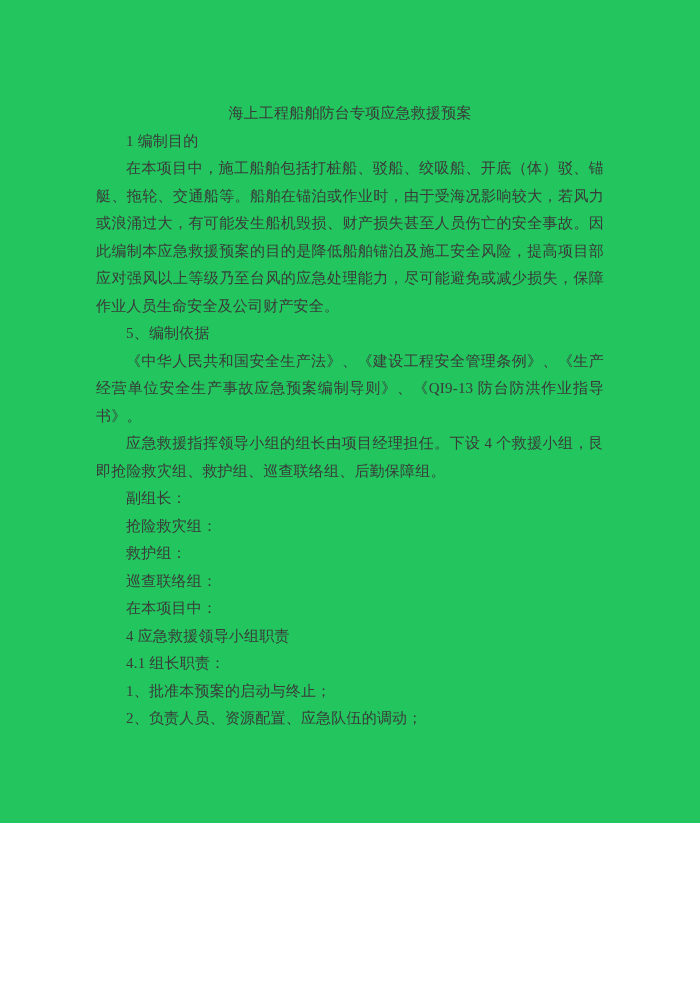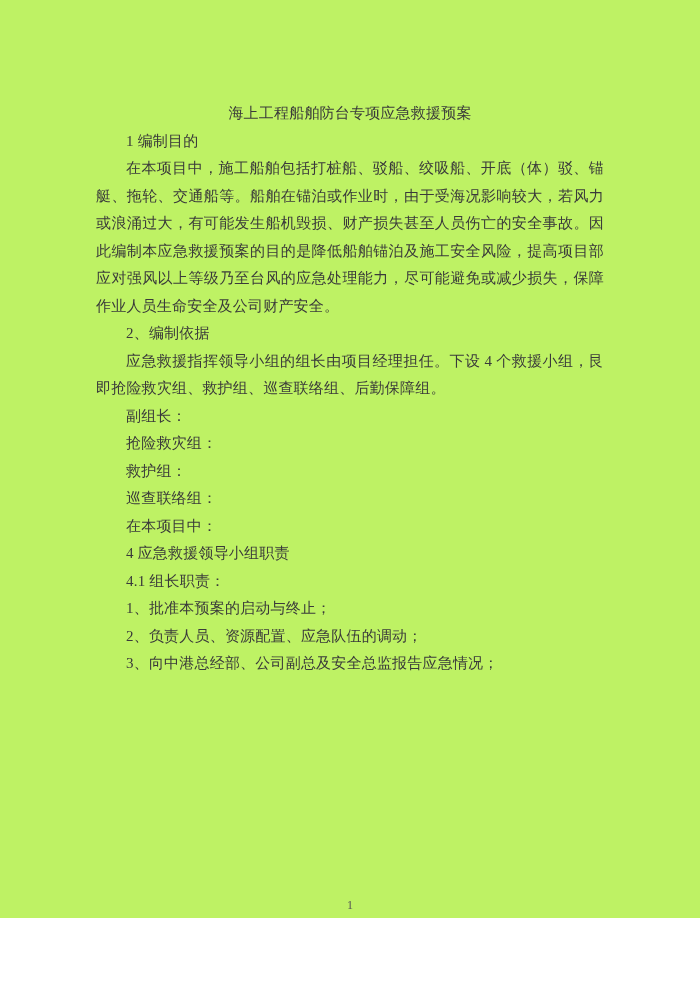--- a/index.html
+++ b/index.html
@@ -3,22 +3,22 @@
 <meta charset="utf-8">
 <style>
   html, body {
     margin: 0;
     padding: 0;
     background: #ffffff;
   }
   .page {
     position: relative;
     width: 700px;
-    height: 918px;
-    background: #bef264;
+    height: 823px;
+    background: #22c55e;
     overflow: hidden;
     font-family: "Liberation Serif", "DejaVu Serif", serif;
     color: #3a3a3a;
   }
   .content {
     position: absolute;
     top: 100px;
     left: 96px;
     width: 508px;
   }
@@ -55,27 +55,27 @@
   }
 </style>
 </head>
 <body>
 
 <div class="page">
   <div class="content">
     <p class="doc-title">海上工程船舶防台专项应急救援预案</p>
     <p class="line">1 编制目的</p>
     <p class="para">在本项目中，施工船舶包括打桩船、驳船、绞吸船、开底（体）驳、锚艇、拖轮、交通船等。船舶在锚泊或作业时，由于受海况影响较大，若风力或浪涌过大，有可能发生船机毁损、财产损失甚至人员伤亡的安全事故。因此编制本应急救援预案的目的是降低船舶锚泊及施工安全风险，提高项目部应对强风以上等级乃至台风的应急处理能力，尽可能避免或减少损失，保障作业人员生命安全及公司财产安全。</p>
-    <p class="line">2、编制依据</p>
+    <p class="line">5、编制依据</p>
+    <p class="para">《中华人民共和国安全生产法》、《建设工程安全管理条例》、《生产经营单位安全生产事故应急预案编制导则》、《QI9-13 防台防洪作业指导书》。</p>
     <p class="para">应急救援指挥领导小组的组长由项目经理担任。下设 4 个救援小组，艮即抢险救灾组、救护组、巡查联络组、后勤保障组。</p>
     <p class="line">副组长：</p>
     <p class="line">抢险救灾组：</p>
     <p class="line">救护组：</p>
     <p class="line">巡查联络组：</p>
     <p class="line">在本项目中：</p>
     <p class="line">4 应急救援领导小组职责</p>
     <p class="line">4.1 组长职责：</p>
     <p class="line">1、批准本预案的启动与终止；</p>
     <p class="line">2、负责人员、资源配置、应急队伍的调动；</p>
-    <p class="line">3、向中港总经部、公司副总及安全总监报告应急情况；</p>
   </div>
   <div class="page-number">1</div>
 </div>
 
 </body></html>

